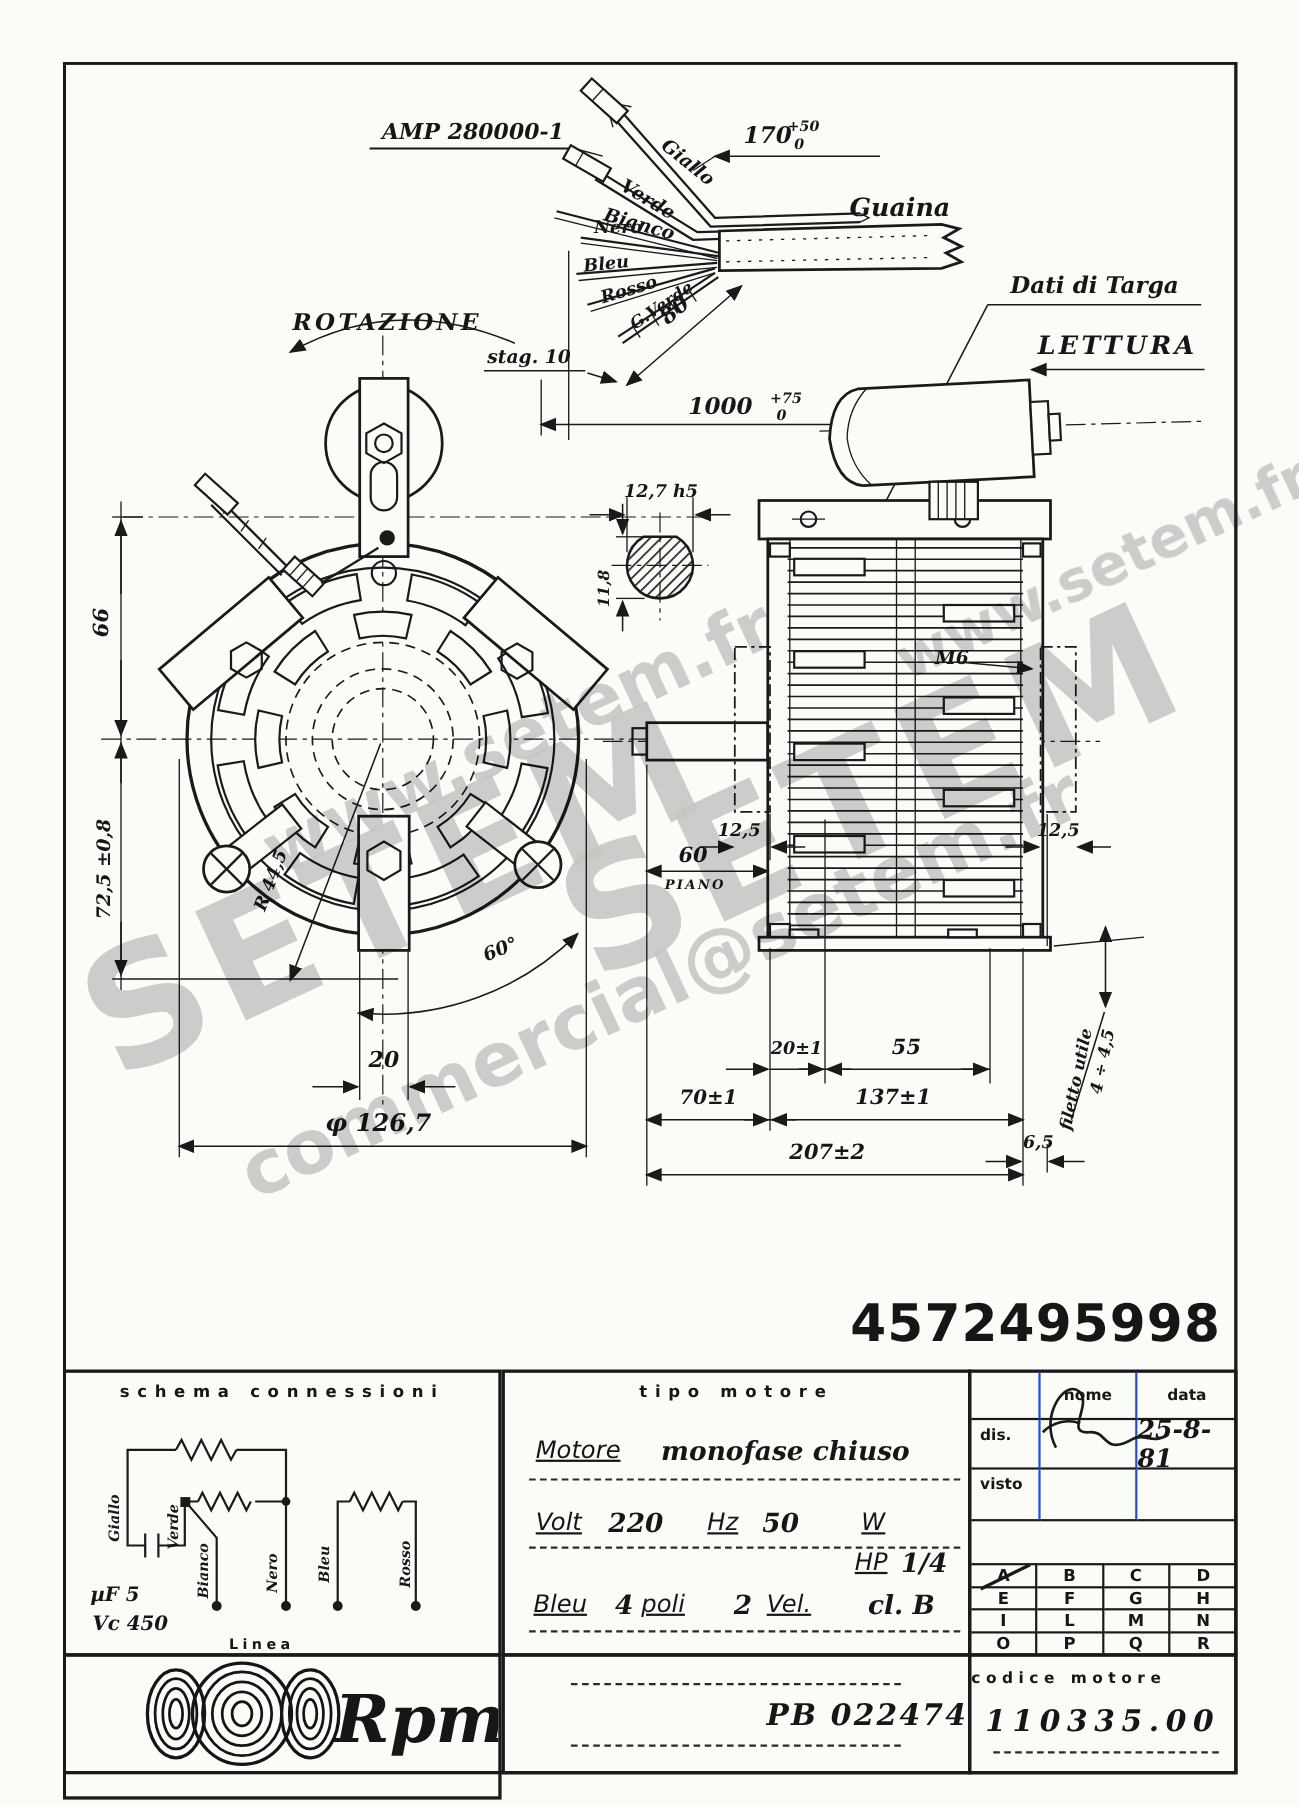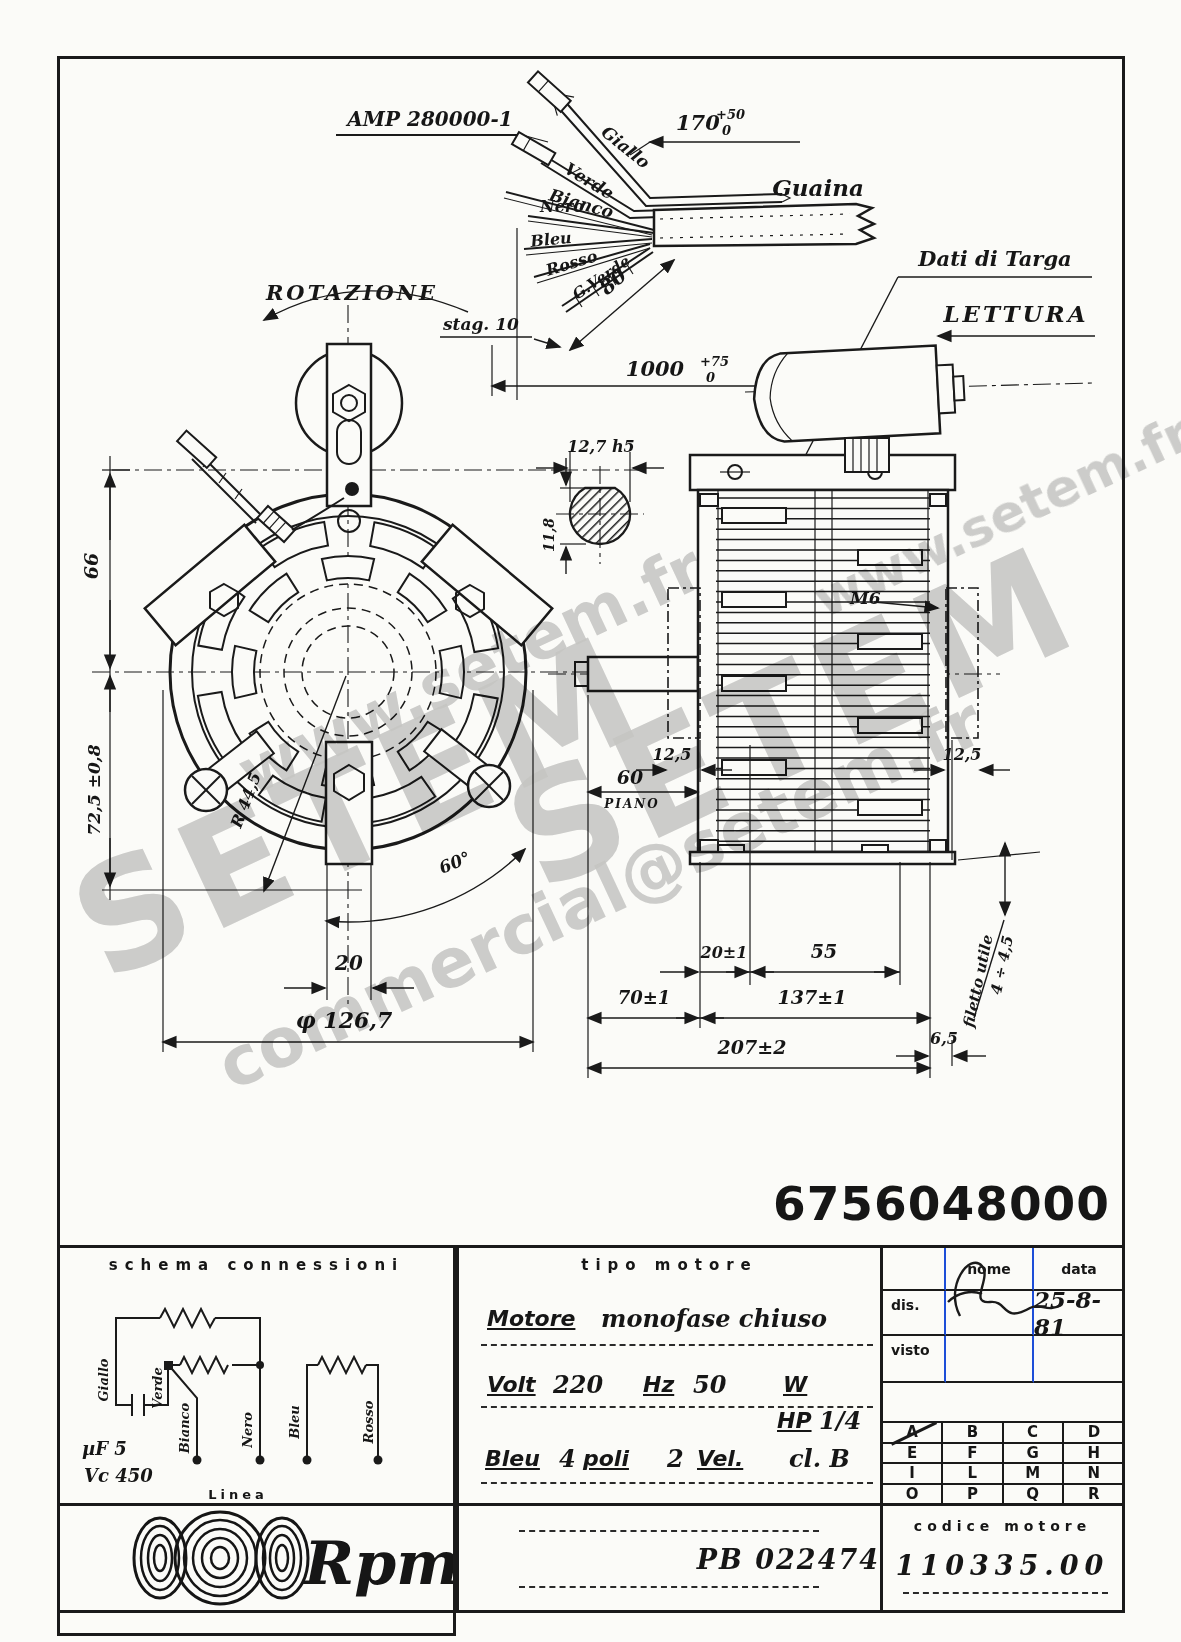--- a/index.html
+++ b/index.html
@@ -29,36 +29,36 @@
 
 .blk{position:absolute;border:3px solid #1a1a1a}
 #blk-schema{left:57px;top:1245px;width:399px;height:261px}
 #blk-tipo{left:456px;top:1245px;width:427px;height:261px}
 #blk-title{left:880px;top:1245px;width:245px;height:261px}
 #blk-logo{left:57px;top:1503px;width:399px;height:133px}
 #blk-pb{left:456px;top:1503px;width:427px;height:110px}
 #blk-codice{left:880px;top:1503px;width:245px;height:110px}
 .tbl-title{position:absolute;left:0;right:0;top:8px;text-align:center;font-size:15px;font-weight:700;letter-spacing:7px}
 .tp{position:absolute;white-space:nowrap}
-.lb{font-style:italic;font-weight:700;font-size:22px;text-decoration:underline;font-family:"DejaVu Sans",sans-serif}
+.lb{font-style:italic;font-weight:400;font-size:22px;text-decoration:underline;font-family:"DejaVu Sans",sans-serif}
 .hv{font-family:"DejaVu Serif",serif;font-style:italic;font-weight:700;font-size:24px}
 .dashes{position:absolute;border-top:2px dashed #2a2a2a}
 
 .cell{position:absolute;border-right:2px solid #1d4ed8;border-bottom:2px solid #1a1a1a;font-size:14px;font-weight:700}
 .cell.norb{border-right:none}
 .celllab{padding:6px 0 0 8px}
 .cellcent{display:flex;align-items:center;justify-content:center}
 .lgrid{position:absolute;left:0;top:173px;width:241px;height:82px;display:grid;grid-template-columns:repeat(4,1fr);grid-template-rows:repeat(4,1fr)}
 .lgrid div{border-right:2px solid #1a1a1a;border-top:2px solid #1a1a1a;display:flex;align-items:center;justify-content:center;font-weight:700;font-size:15px}
 .lgrid div:nth-child(4n){border-right:none}
 .slash{position:absolute;left:6px;top:184px;width:50px;border-top:3px solid #1a1a1a;transform:rotate(-26deg)}
 .sig{position:absolute;left:55px;top:-4px;pointer-events:none}
 
 .pbtext{position:absolute;left:0;right:0;top:38px;text-align:right;font-size:27px;letter-spacing:2px}
-.codlab{position:absolute;left:0;right:0;top:12px;text-align:center;font-size:14px;font-weight:700;letter-spacing:5px}
+.codlab{position:absolute;left:0;right:0;top:12px;font-size:14px;font-weight:700;letter-spacing:5px}
 .codval{position:absolute;left:0;right:0;top:44px;text-align:center;font-size:27px;letter-spacing:6px}
 </style>
 </head>
 <body>
 
 <div class="page">
 
 <svg class="drawing" width="1181" height="1642" viewBox="0 0 1181 1642">
   <defs>
     <marker id="ah" viewBox="0 0 10 10" refX="8.8" refY="5" markerWidth="11" markerHeight="11" orient="auto-start-reverse">
@@ -447,21 +447,21 @@
   <g style="mix-blend-mode:multiply">
     <text class="wm" x="480" y="690" font-size="64" text-anchor="middle" transform="rotate(-25 480 690)">www.setem.fr</text>
     <text class="wm" x="380" y="855" font-size="150" letter-spacing="8" text-anchor="middle" transform="rotate(-25 380 855)">SETEM</text>
     <text class="wm" x="815" y="765" font-size="150" letter-spacing="8" text-anchor="middle" transform="rotate(-25 815 765)">SETEM</text>
     <text class="wm" x="610" y="915" font-size="68" text-anchor="middle" transform="rotate(-25 610 915)">commercial@setem.fr</text>
     <text class="wm" x="1010" y="532" font-size="52" text-anchor="middle" transform="rotate(-25 1010 532)">www.setem.fr</text>
   </g>
 </svg>
 
 <div class="frame"></div>
-<div class="pn">6756048000</div>
+<div class="pn">4572495998</div>
 
 <div class="blk" id="blk-schema">
   <div class="tbl-title">schema connessioni</div>
   <svg width="393" height="255" viewBox="0 0 393 255">
     <g class="ln" stroke-width="2.2">
       <path d="M100,70 l5,-9 l9,18 l9,-18 l9,18 l9,-18 l9,18 l5,-9" fill="none"></path>
       <path d="M120,117 l4,-8 l8,16 l8,-16 l8,16 l8,-16 l8,16 l4,-8" fill="none"></path>
       <path d="M258,117 l4,-8 l8,16 l8,-16 l8,16 l8,-16 l8,16 l4,-8" fill="none"></path>
       <polyline points="100,70 56,70 56,157 72,157" fill="none"></polyline>
       <line x1="72" y1="146" x2="72" y2="168"></line>

